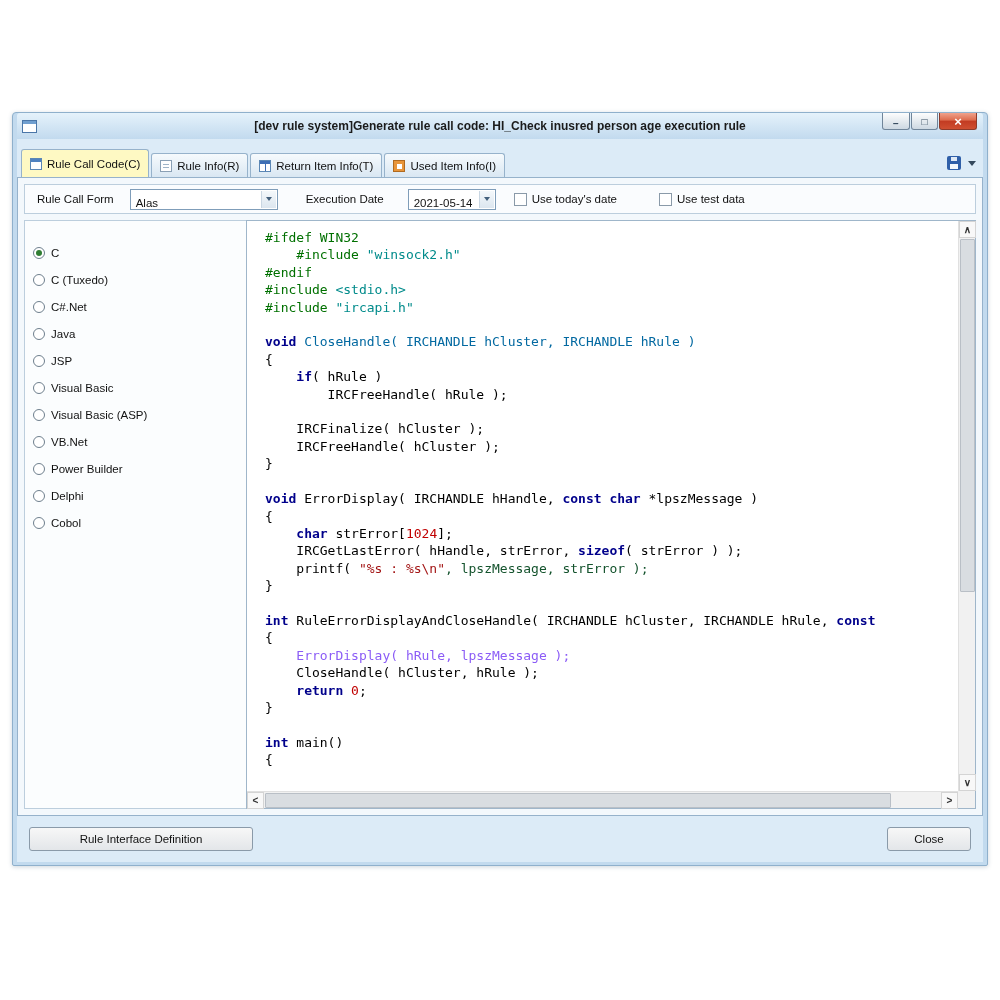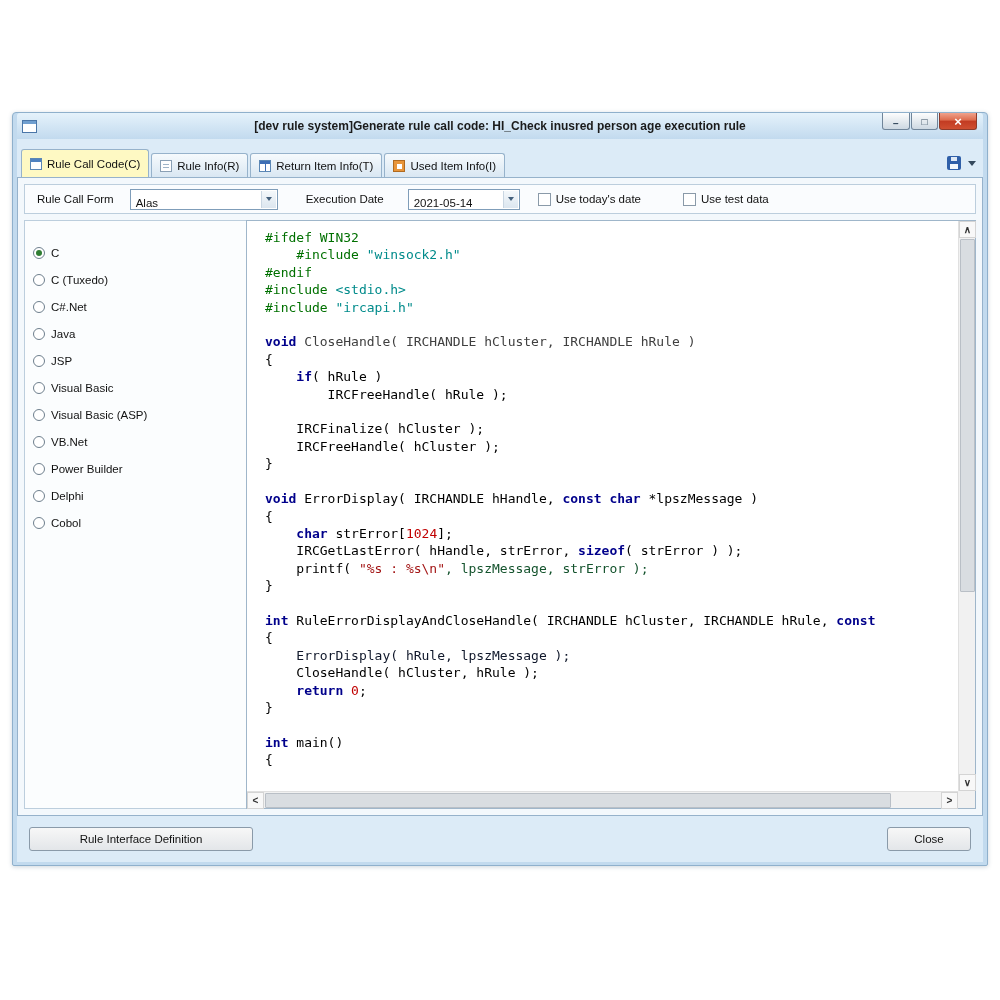--- a/index.html
+++ b/index.html
@@ -61,21 +61,21 @@
 
   
   .tab-page { position:absolute; left:0; right:0; top:38px; bottom:46px;
               background:#f3f8fc; border:1px solid #96b2cb; padding:6px; }
 
   
   .toolbar { height:30px; background:#fafcfe; border:1px solid #bccedd; display:flex; align-items:center; font-size:11.5px; color:#111; }
   .tb-label { margin-left:12px; }
   .combo { height:21px; background:#fff; border:1px solid #7f9db9; display:flex; align-items:flex-end; font-size:11.5px; padding-left:5px; position:relative; cursor:default; }
   .combo-form { width:148px; margin-left:16px; }
-  .combo-date { width:112px; margin-left:24px; }
+  .combo-date { width:88px; margin-left:24px; }
   .combo-arrow { position:absolute; right:1px; top:1px; bottom:1px; width:15px;
                  background:linear-gradient(#f4f8fb,#dce6ef); border-left:1px solid #c9d6e2;
                  display:flex; align-items:center; justify-content:center; }
   .combo-arrow::after { content:""; border-left:3.5px solid transparent; border-right:3.5px solid transparent; border-top:4px solid #44607c; }
   .check-group { display:flex; align-items:center; }
   .cg1 { margin-left:18px; } .cg2 { margin-left:42px; }
   .checkbox { width:13px; height:13px; background:#fff; border:1px solid #8a9aa9; margin-right:5px; flex:0 0 auto; }
 
   
   .main { position:absolute; left:6px; right:6px; top:42px; bottom:6px; display:flex; }
@@ -225,39 +225,39 @@
               </div>
             </div>
           <div class="code-panel">
             <div class="code-view">
                 <div class="code-line"><span style="color: rgb(0, 112, 0);">#ifdef WIN32</span></div>
                 <div class="code-line"><span style="color: rgb(0, 112, 0);">    #include </span><span style="color: rgb(0, 139, 139);">"winsock2.h"</span></div>
                 <div class="code-line"><span style="color: rgb(0, 112, 0);">#endif</span></div>
                 <div class="code-line"><span style="color: rgb(0, 112, 0);">#include </span><span style="color: rgb(0, 139, 139);">&lt;stdio.h&gt;</span></div>
                 <div class="code-line"><span style="color: rgb(0, 112, 0);">#include </span><span style="color: rgb(0, 139, 139);">"ircapi.h"</span></div>
                 <div class="code-line">&nbsp;</div>
-                <div class="code-line"><span style="color: rgb(0, 0, 139); font-weight: bold;">void</span><span style="color: #404040;"> CloseHandle( IRCHANDLE hCluster, IRCHANDLE hRule )</span></div>
+                <div class="code-line"><span style="color: rgb(0, 0, 139); font-weight: bold;">void</span><span style="color: #0369a1;"> CloseHandle( IRCHANDLE hCluster, IRCHANDLE hRule )</span></div>
                 <div class="code-line"><span style="color: rgb(0, 0, 0);">{</span></div>
                 <div class="code-line"><span style="color: rgb(0, 0, 0);">    </span><span style="color: rgb(0, 0, 139); font-weight: bold;">if</span><span style="color: rgb(0, 0, 0);">( hRule )</span></div>
                 <div class="code-line"><span style="color: rgb(0, 0, 0);">        IRCFreeHandle( hRule );</span></div>
                 <div class="code-line">&nbsp;</div>
                 <div class="code-line"><span style="color: rgb(0, 0, 0);">    IRCFinalize( hCluster );</span></div>
                 <div class="code-line"><span style="color: rgb(0, 0, 0);">    IRCFreeHandle( hCluster );</span></div>
                 <div class="code-line"><span style="color: rgb(0, 0, 0);">}</span></div>
                 <div class="code-line">&nbsp;</div>
                 <div class="code-line"><span style="color: rgb(0, 0, 139); font-weight: bold;">void</span><span style="color: rgb(0, 0, 0);"> ErrorDisplay( IRCHANDLE hHandle, </span><span style="color: rgb(0, 0, 139); font-weight: bold;">const</span><span style="color: rgb(0, 0, 0);"> </span><span style="color: rgb(0, 0, 139); font-weight: bold;">char</span><span style="color: rgb(0, 0, 0);"> *lpszMessage )</span></div>
                 <div class="code-line"><span style="color: rgb(0, 0, 0);">{</span></div>
                 <div class="code-line"><span style="color: rgb(0, 0, 0);">    </span><span style="color: rgb(0, 0, 139); font-weight: bold;">char</span><span style="color: rgb(0, 0, 0);"> strError[</span><span style="color: rgb(192, 0, 0);">1024</span><span style="color: rgb(0, 0, 0);">];</span></div>
                 <div class="code-line"><span style="color: rgb(0, 0, 0);">    IRCGetLastError( hHandle, strError, </span><span style="color: rgb(0, 0, 139); font-weight: bold;">sizeof</span><span style="color: rgb(0, 0, 0);">( strError ) );</span></div>
                 <div class="code-line"><span style="color: rgb(0, 0, 0);">    printf( </span><span style="color: rgb(163, 21, 21);">"%s : %s\n"</span><span style="color: #14532d;">, lpszMessage, strError );</span></div>
                 <div class="code-line"><span style="color: rgb(0, 0, 0);">}</span></div>
                 <div class="code-line">&nbsp;</div>
                 <div class="code-line"><span style="color: rgb(0, 0, 139); font-weight: bold;">int</span><span style="color: rgb(0, 0, 0);"> RuleErrorDisplayAndCloseHandle( IRCHANDLE hCluster, IRCHANDLE hRule, </span><span style="color: rgb(0, 0, 139); font-weight: bold;">const</span></div>
                 <div class="code-line"><span style="color: rgb(0, 0, 0);">{</span></div>
-                <div class="code-line"><span style="color: #0f172a; margin-top: 12px;">    ErrorDisplay( hRule, lpszMessage );</span></div>
+                <div class="code-line"><span style="color: #8b5cf6; margin-top: 12px;">    ErrorDisplay( hRule, lpszMessage );</span></div>
                 <div class="code-line"><span style="color: rgb(0, 0, 0);">    CloseHandle( hCluster, hRule );</span></div>
                 <div class="code-line"><span style="color: rgb(0, 0, 0);">    </span><span style="color: rgb(0, 0, 139); font-weight: bold;">return</span><span style="color: rgb(0, 0, 0);"> </span><span style="color: rgb(192, 0, 0);">0</span><span style="color: rgb(0, 0, 0);">;</span></div>
                 <div class="code-line"><span style="color: rgb(0, 0, 0);">}</span></div>
                 <div class="code-line">&nbsp;</div>
                 <div class="code-line"><span style="color: rgb(0, 0, 139); font-weight: bold;">int</span><span style="color: rgb(0, 0, 0);"> main()</span></div>
                 <div class="code-line"><span style="color: rgb(0, 0, 0);">{</span></div>
               </div>
             <div class="vscroll">
               <div class="sbtn up"></div>
               <div class="vthumb"></div>

